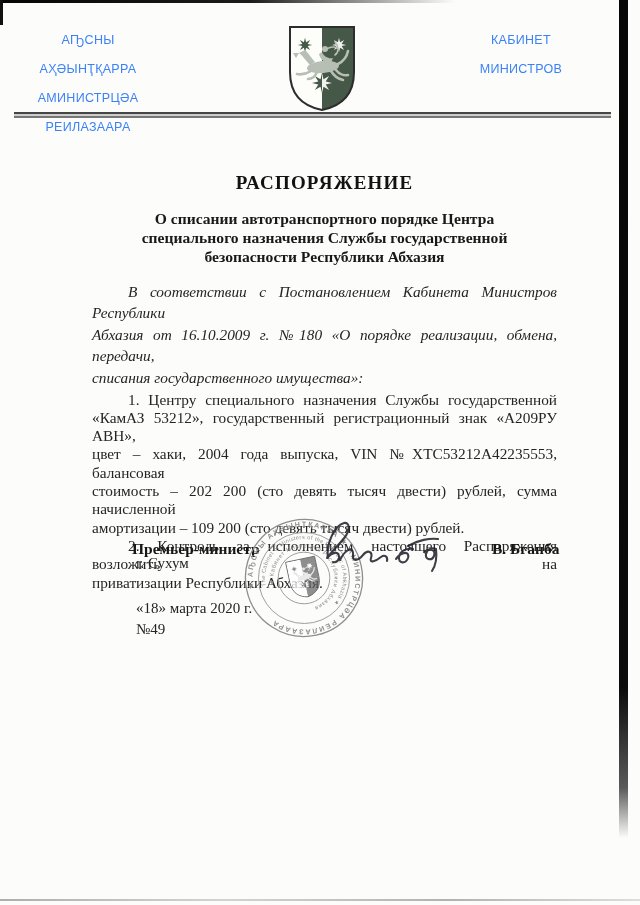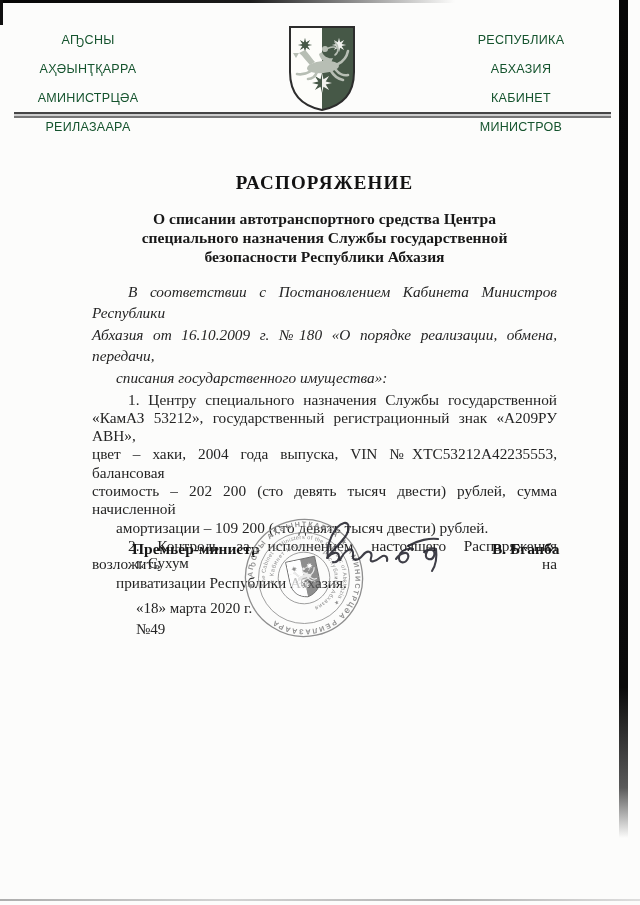--- a/index.html
+++ b/index.html
@@ -16,38 +16,38 @@
   .art-top{position:absolute;left:0;top:0;width:455px;height:3px;
            background:linear-gradient(to right,#050505 0%,#1c1c1c 55%,rgba(40,40,40,0) 100%);}
   .art-topleft{position:absolute;left:0;top:0;width:3px;height:25px;background:#101010;}
   .art-right{position:absolute;left:619px;top:0;width:9px;height:838px;
              background:linear-gradient(to bottom,#070707 0%,#0b0b0b 82%,#5a5a5a 94%,rgba(120,120,120,0) 100%);}
   .art-bottom{position:absolute;left:0;top:899px;width:640px;height:2px;
               background:linear-gradient(to right,#9a9a9a,#c9c9c9 35%,#9f9f9f 70%,#d6d6d6 100%);opacity:.8;}
 
   
   .hdr{position:absolute;top:26px;text-align:center;font-family:"Liberation Sans",sans-serif;
-       font-size:12.5px;line-height:29px;letter-spacing:.3px;color:#14532d;}
+       font-size:12.5px;line-height:29px;letter-spacing:.3px;color:#3b82f6;}
   .hdr-left{left:20px;width:136px;}
   .hdr-right{left:450px;width:142px;}
   .emblem{position:absolute;left:286px;top:24px;width:72px;height:88px;}
   .rule{position:absolute;left:14px;top:112px;width:597px;height:2px;background:#cdcdcd;
         border-top:2px solid #454545;border-bottom:2px solid #767676;}
 
   
   .doc-title{position:absolute;left:92px;top:172px;width:465px;text-align:center;
              font-size:19px;font-weight:bold;letter-spacing:1.2px;color:#121212;}
   .doc-subject{position:absolute;left:92px;top:210px;width:465px;text-align:center;
                font-size:15.6px;font-weight:bold;line-height:18.8px;color:#181818;}
 
   
   .body-text{position:absolute;left:92px;top:281px;width:465px;font-size:15.3px;color:#242424;}
   .para{margin:0;}
   .para .line{display:block;text-align:justify;text-align-last:justify;white-space:normal;}
-  .para .line.last{text-align-last:left;margin-left:24px;}
+  .para .line.last{text-align-last:left;}
   .para .line.indent{text-indent:36px;}
   .pA .line{line-height:21.4px;font-style:italic;}
   .pB .line,.pC .line{line-height:18.3px;}
   .pB{margin-top:2.5px;}
 
   
   .sig-post{position:absolute;left:132px;top:540px;font-size:15.5px;font-weight:bold;color:#161616;}
   .sig-name{position:absolute;left:492px;top:540px;font-size:15.5px;font-weight:bold;color:#161616;text-align:right;}
   .req{position:absolute;left:136px;font-size:15px;color:#242424;}
   .req-city{top:555px;} .req-date{top:600px;} .req-num{top:621px;}
@@ -126,30 +126,29 @@
             <path class="horse-t" d="M13,-22 C17,-18 17,-12 13,-9"></path>
           </g>
         </g>
         <path class="arms-outline" d="M4,3 H68 V48 C68,70 56,82 36,86 C16,82 4,70 4,48 Z"></path>
       </g>
     </defs>
     <use href="#abk-arms" xlink:href="#abk-arms"></use>
   </svg>
 
   <div class="hdr hdr-right">
-    <div>РЕСПУБЛИКА АБХАЗИЯ</div>
     <div>КАБИНЕТ</div>
     <div>МИНИСТРОВ</div>
   </div>
 
   <div class="rule"></div>
 
   <div class="doc-title">РАСПОРЯЖЕНИЕ</div>
   <div class="doc-subject">
-    <div>О списании автотранспортного средства Центра</div>
+    <div>О списании автотранспортного порядке Центра</div>
     <div>специального назначения Службы государственной</div>
     <div>безопасности Республики Абхазия</div>
   </div>
 
   <div class="body-text">
     <p class="para pA">
       <span class="line indent">В соответствии с Постановлением Кабинета Министров Республики</span>
       <span class="line">Абхазия от 16.10.2009 г. №180 «О порядке реализации, обмена, передачи,</span>
       <span class="line last">списания государственного имущества»:</span>
     </p>

